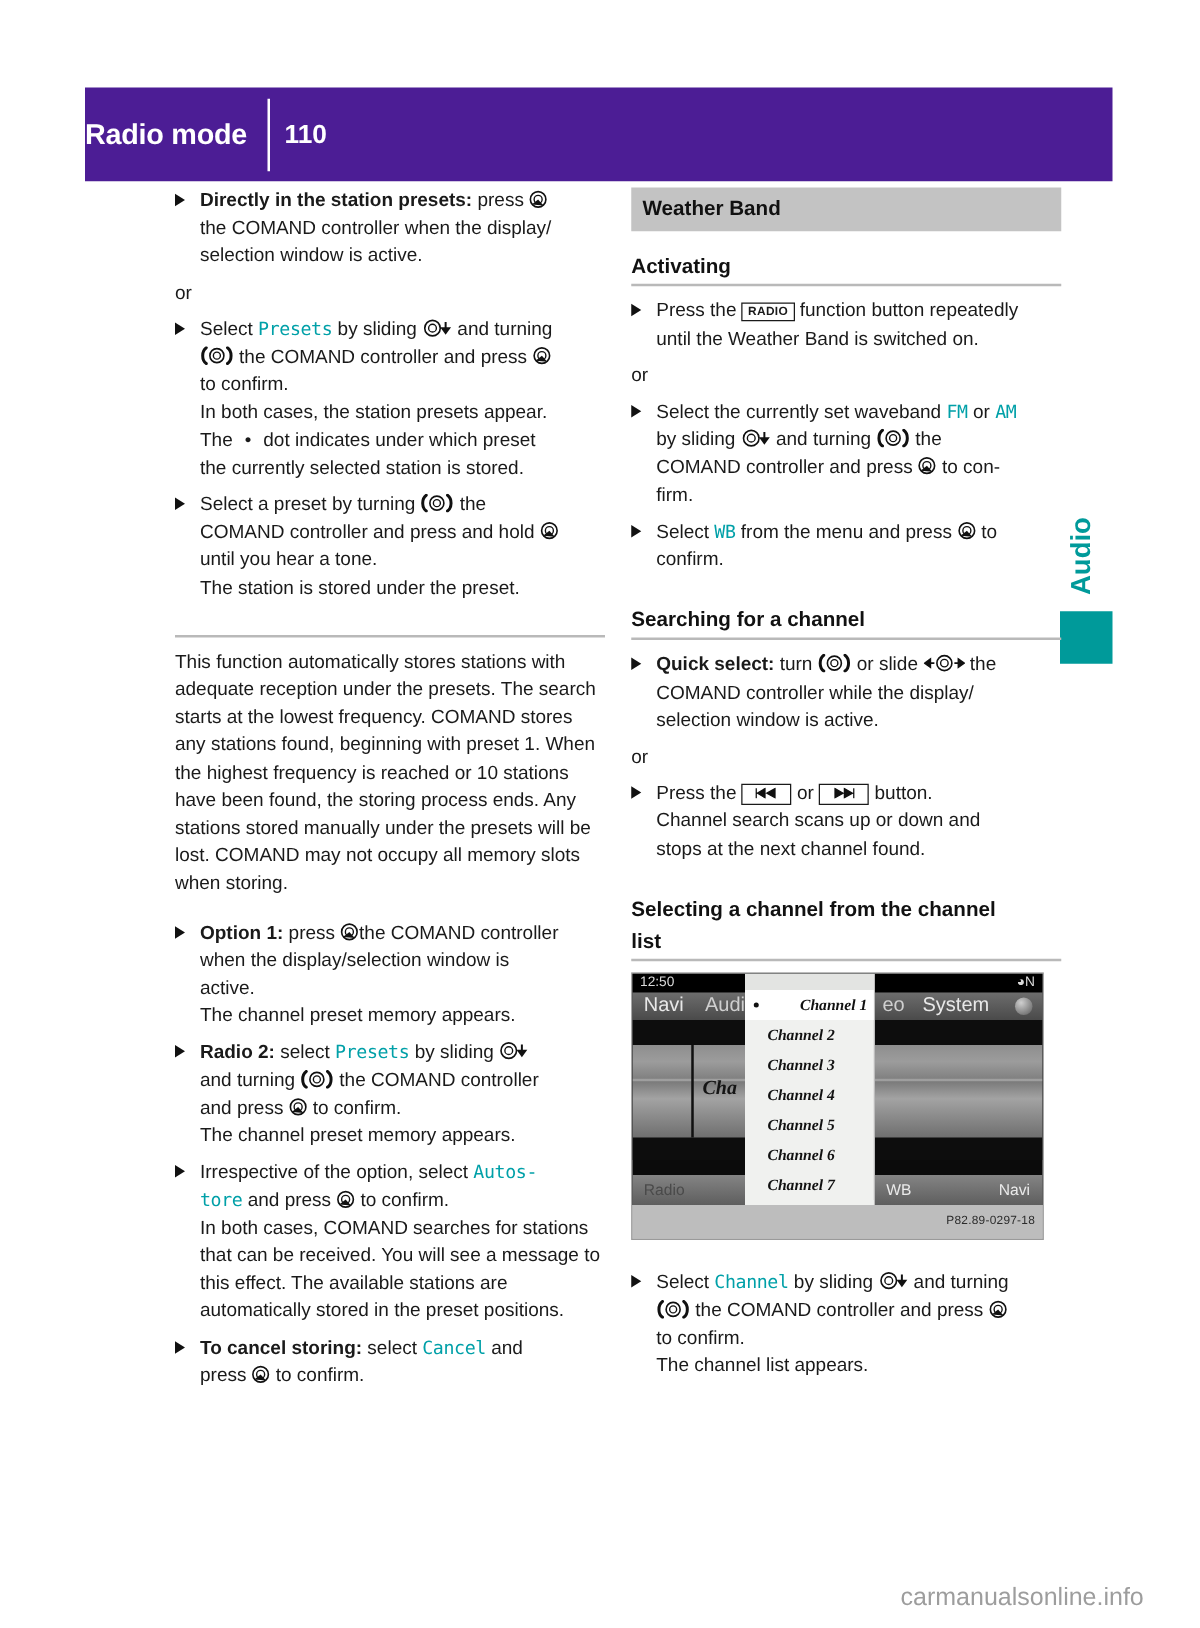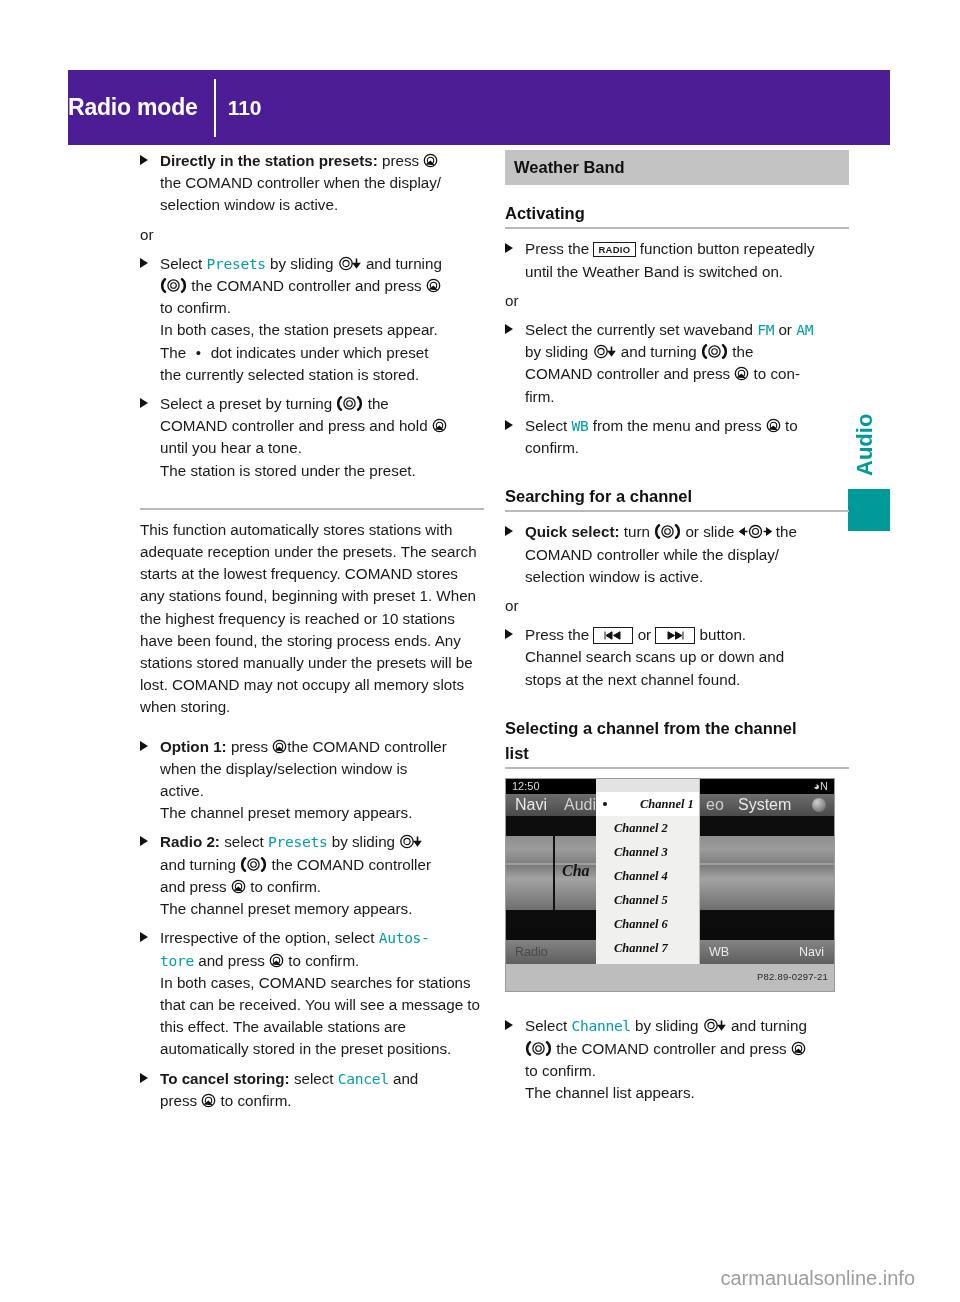--- a/index.html
+++ b/index.html
@@ -636,21 +636,21 @@
           <div class="scr-list-item sel"><span class="scr-list-dot"></span><span>Channel 1</span></div>
             <div class="scr-list-item"><span>Channel 2</span></div>
             <div class="scr-list-item"><span>Channel 3</span></div>
             <div class="scr-list-item"><span>Channel 4</span></div>
             <div class="scr-list-item"><span>Channel 5</span></div>
             <div class="scr-list-item"><span>Channel 6</span></div>
             <div class="scr-list-item"><span>Channel 7</span></div>
             <div class="scr-list-pad"></div>
         </div>
       </div>
-      <div class="fig-caption">P82.89-0297-21</div>
+      <div class="fig-caption">P82.89-0297-18</div>
     </div>
 
     <div class="spacer-md"></div>
 
     <div class="item">
       <span class="arrow"></span>
       <span>Select</span>
       <span class="mono-teal">Channel</span>
       <span>by sliding</span>
       <span class="g slidedn"><svg viewBox="0 0 24 15">

